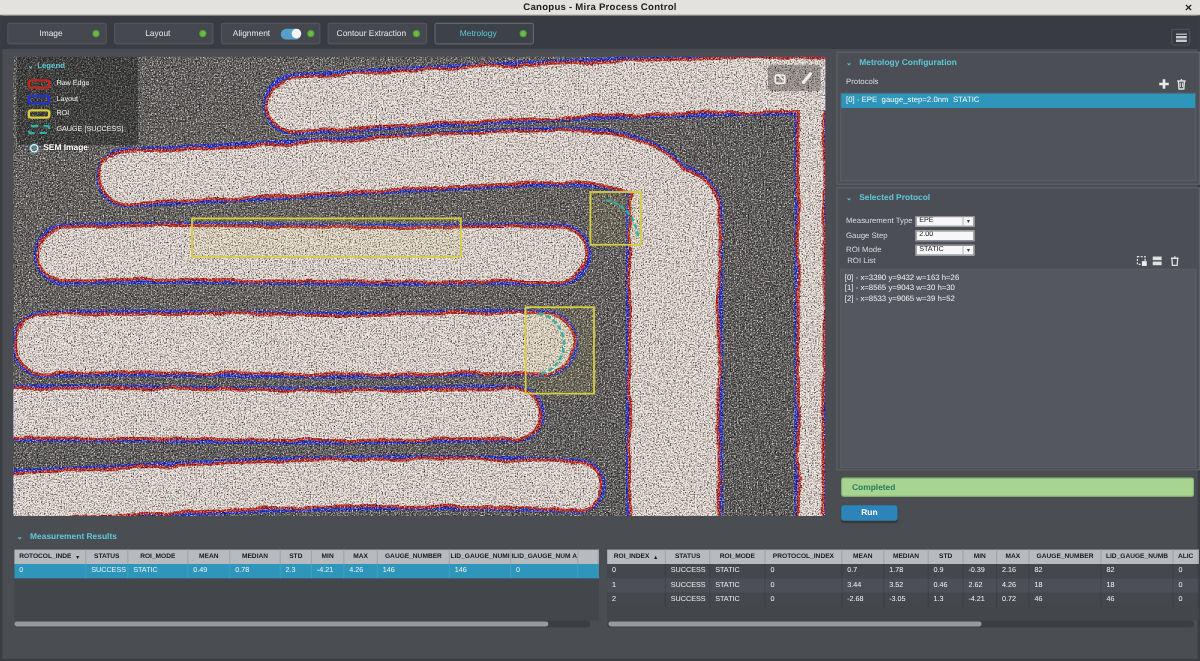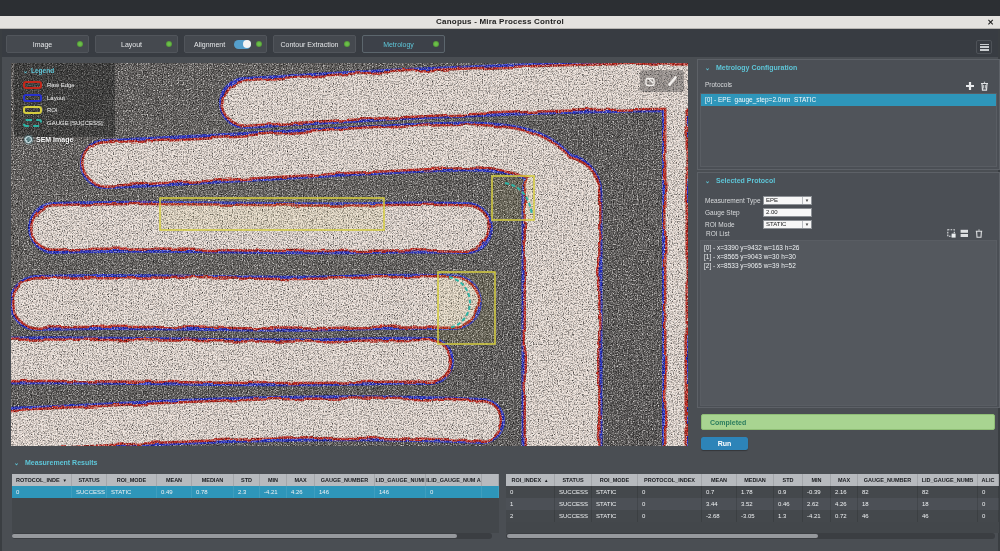--- a/index.html
+++ b/index.html
@@ -1,18 +1,18 @@
 <!DOCTYPE html>
 <html style="--accent_cyan: #5ec6d8; --selection: #2e96ba; --status_green_bg: #a8d491; --status_green_text: #2b7d5e; --run_blue: #2d84b8; --dot_green: #6cc24a; --contour_red: #c3271b; --layout_blue: #2731cd; --roi_yellow: #d6ce3f; --gauge_teal: #2db3a4; --wire: #ece0d8; --sem_bg: #6e6a67;"><head>
 <meta charset="utf-8">
 <style>
   * { margin:0; padding:0; box-sizing:border-box; }
   html,body { width:1000px; height:551px; overflow:hidden; background:#2c2f33; }
   body { font-family:"Liberation Sans", sans-serif; position:relative; }
-  .window { position:absolute; left:0; top:16px; width:1000px; height:405px; background:#4a4e53; }
+  .window { position:absolute; left:0; top:0; width:1000px; height:405px; background:#4a4e53; }
 
   
   .titlebar { position:absolute; left:0; top:0; width:1000px; height:13px; background:#e4e2df;
               border-bottom:1px solid #b7b5b2; }
   .titlebar .title { position:absolute; left:0; right:0; top:1px; text-align:center;
               font-size:8px; font-weight:bold; color:#1d1d1d; letter-spacing:.2px; }
   .titlebar .close { position:absolute; right:4px; top:1px; width:11px; height:11px;
               font-size:8px; font-weight:bold; color:#222; text-align:center; line-height:11px; cursor:default; }
 
   

